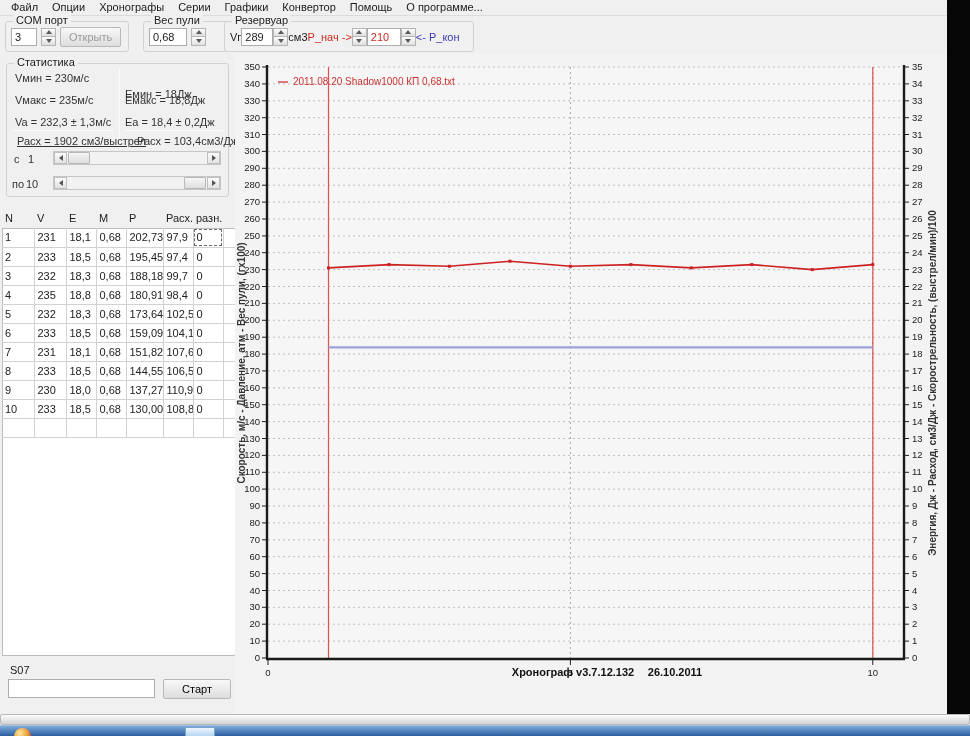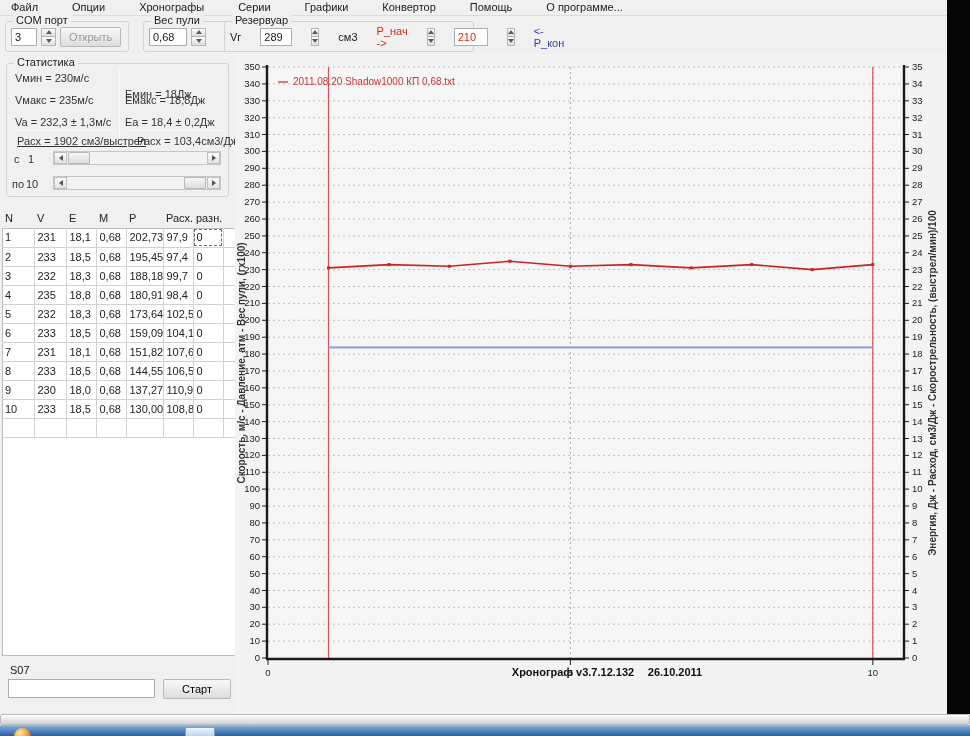--- a/index.html
+++ b/index.html
@@ -2,21 +2,21 @@
 <html><head>
 <meta charset="utf-8">
 <style>
   * { margin:0; padding:0; box-sizing:border-box; }
   html,body { width:970px; height:736px; overflow:hidden; background:#f0f0f0;
     font-family:"Liberation Sans", sans-serif; font-size:11px; color:#1a1a1a; }
   .abs { position:absolute; }
   
   #black-strip { left:947px; top:0; width:23px; height:714px; background:#070707; }
   #menu-bar { left:0; top:0; width:947px; height:16px; background:#f0f0f0;
-    border-bottom:1px solid #dcdcdc; display:flex; align-items:center; padding-left:4px;gap:20px; }
+    border-bottom:1px solid #dcdcdc; display:flex; align-items:center; padding-left:4px; }
   .menu-item { padding:0 7px; line-height:15px; cursor:default; }
   
   .groupbox { position:absolute; border:1px solid #d2d2d2; border-radius:3px; background:#f0f0f0; }
   .gb-label { position:absolute; top:-8px; left:7px; background:#f0f0f0; padding:0 3px;
     font-size:11px; color:#222; line-height:12px; }
   .gb-row { display:flex; align-items:center; height:100%; padding:0 5px; gap:4px; }
   .field { border:1px solid #abadb3; background:#fff; height:18px; font-size:11px;
     padding:0 3px; font-family:"Liberation Sans",sans-serif; color:#222; }
   .field.red { color:#cc2a1e; }
   .updown { display:inline-flex; flex-direction:column; width:15px; height:18px; }
@@ -113,21 +113,21 @@
         </span>
       <span class="ud-btn">
           <i class="tri-down"></i>
         </span>
     </span>
   </div>
 </div>
 
 <div class="groupbox" style="left:224px;top:21px;width:250px;height:31px;">
   <span class="gb-label">Резервуар</span>
-  <div class="gb-row" style="gap:19px;">
+  <div class="gb-row" style="gap:0;">
     <span>Vг</span>
     <input class="field" style="width: 32px;" value="289">
     <span class="updown">
       <span class="ud-btn">
           <i class="tri-up"></i>
         </span>
       <span class="ud-btn">
           <i class="tri-down"></i>
         </span>
     </span>

